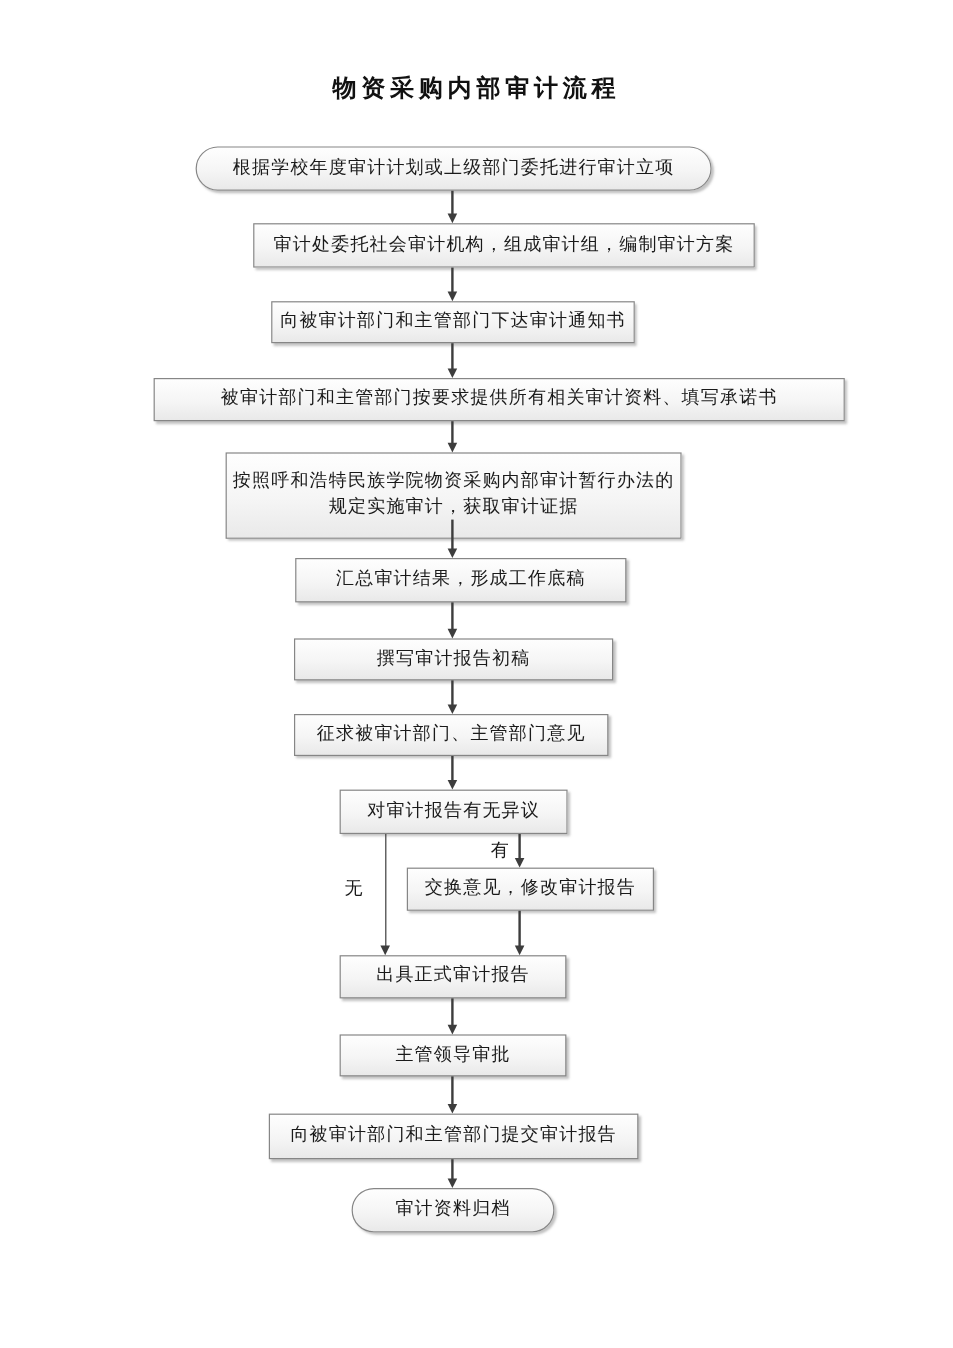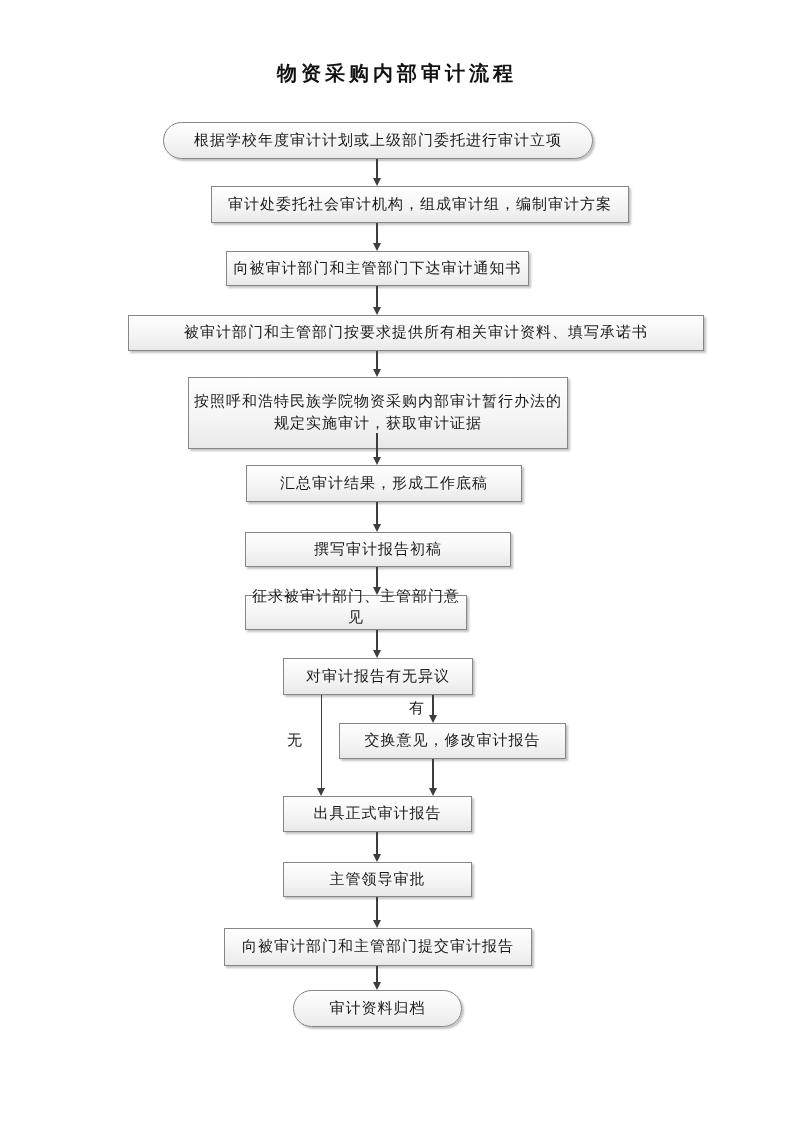--- a/index.html
+++ b/index.html
@@ -45,23 +45,23 @@
   }
   .stadium { border-radius: 19px; }
   
   .n1  { left:163px; top:122px; width:430px; height:37px; }
   .n2  { left:168px; top:186px; width:418px; height:37px;margin-left:43px; }
   .n3  { left:226px; top:251px; width:303px; height:35px; }
   .n4  { left:128px; top:315px; width:576px; height:36px; }
   .n5  { left:188px; top:377px; width:380px; height:72px; }
   .n6  { left:246px; top:465px; width:276px; height:37px; }
   .n7  { left:245px; top:532px; width:266px; height:35px;text-align:center; }
-  .n8  { left:245px; top:595px; width:222px; height:35px;align-items:flex-end; }
+  .n8  { left:245px; top:595px; width:262px; height:35px; }
   .n9  { left:283px; top:658px; width:190px; height:37px; }
-  .n10 { left:339px; top:723px; width:227px; height:36px; }
+  .n10 { left:339px; top:723px; width:206px; height:36px; }
   .n11 { left:283px; top:796px; width:189px; height:36px; }
   .n12 { left:283px; top:862px; width:189px; height:35px; }
   .n13 { left:224px; top:928px; width:308px; height:38px; }
   .n14 { left:293px; top:990px; width:169px; height:37px;text-align:center; }
 
   .cline {
     position: absolute;
     width: 1.5px;
     background: #3d3d3d;
   }

